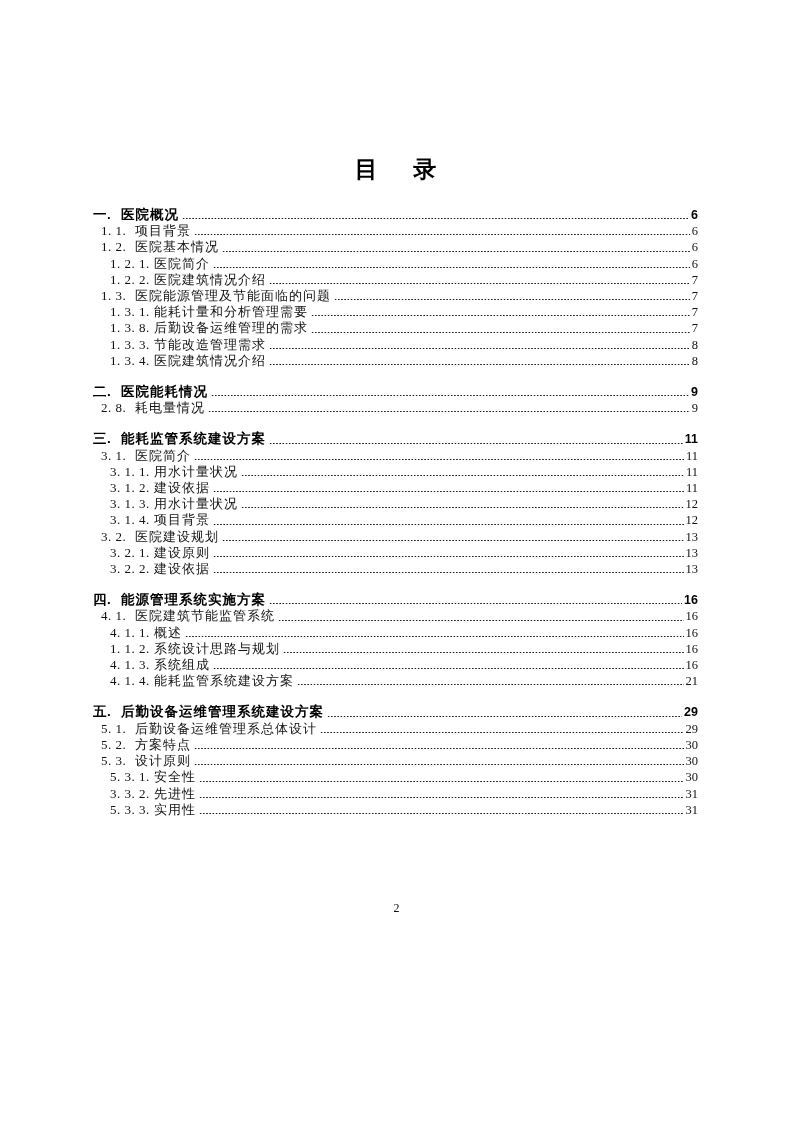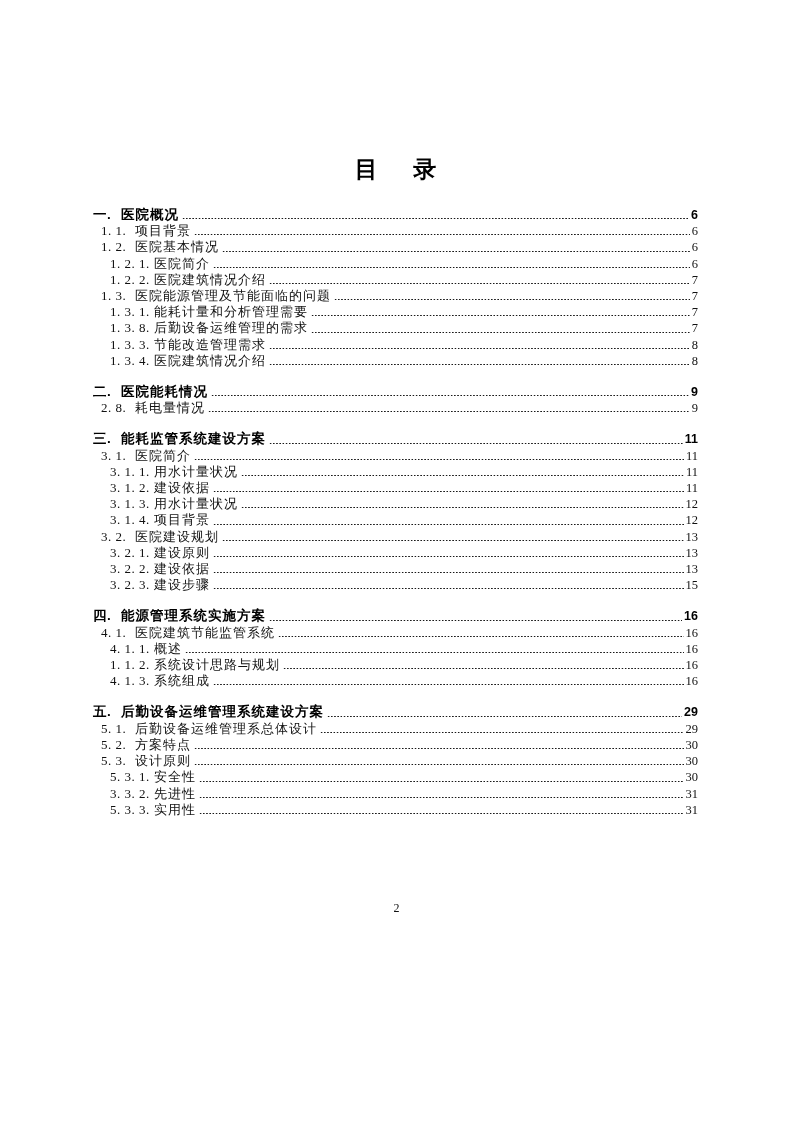--- a/index.html
+++ b/index.html
@@ -241,26 +241,20 @@
     <span class="pagenum">13</span>
   </div>
 
   <div class="toc-row lv3">
     <span class="num">3. 2. 2.</span>
     <span class="label">建设依据</span>
     <span class="leader"></span>
     <span class="pagenum">13</span>
   </div>
 
-  <div class="toc-row lv3">
-    <span class="num">3. 2. 3.</span>
-    <span class="label">建设步骤</span>
-    <span class="leader"></span>
-    <span class="pagenum">15</span>
-  </div>
 
   <div class="toc-row lv1">
     <span class="num">四.</span>
     <span class="label">能源管理系统实施方案</span>
     <span class="leader"></span>
     <span class="pagenum">16</span>
   </div>
 
   <div class="toc-row lv2">
     <span class="num">4. 1.</span>
@@ -283,20 +277,26 @@
     <span class="pagenum">16</span>
   </div>
 
   <div class="toc-row lv3">
     <span class="num">4. 1. 3.</span>
     <span class="label">系统组成</span>
     <span class="leader"></span>
     <span class="pagenum">16</span>
   </div>
 
+  <div class="toc-row lv3">
+    <span class="num">4. 1. 4.</span>
+    <span class="label">能耗监管系统建设方案</span>
+    <span class="leader"></span>
+    <span class="pagenum">21</span>
+  </div>
 
   <div class="toc-row lv1">
     <span class="num">五.</span>
     <span class="label">后勤设备运维管理系统建设方案</span>
     <span class="leader"></span>
     <span class="pagenum">29</span>
   </div>
 
   <div class="toc-row lv2">
     <span class="num">5. 1.</span>

